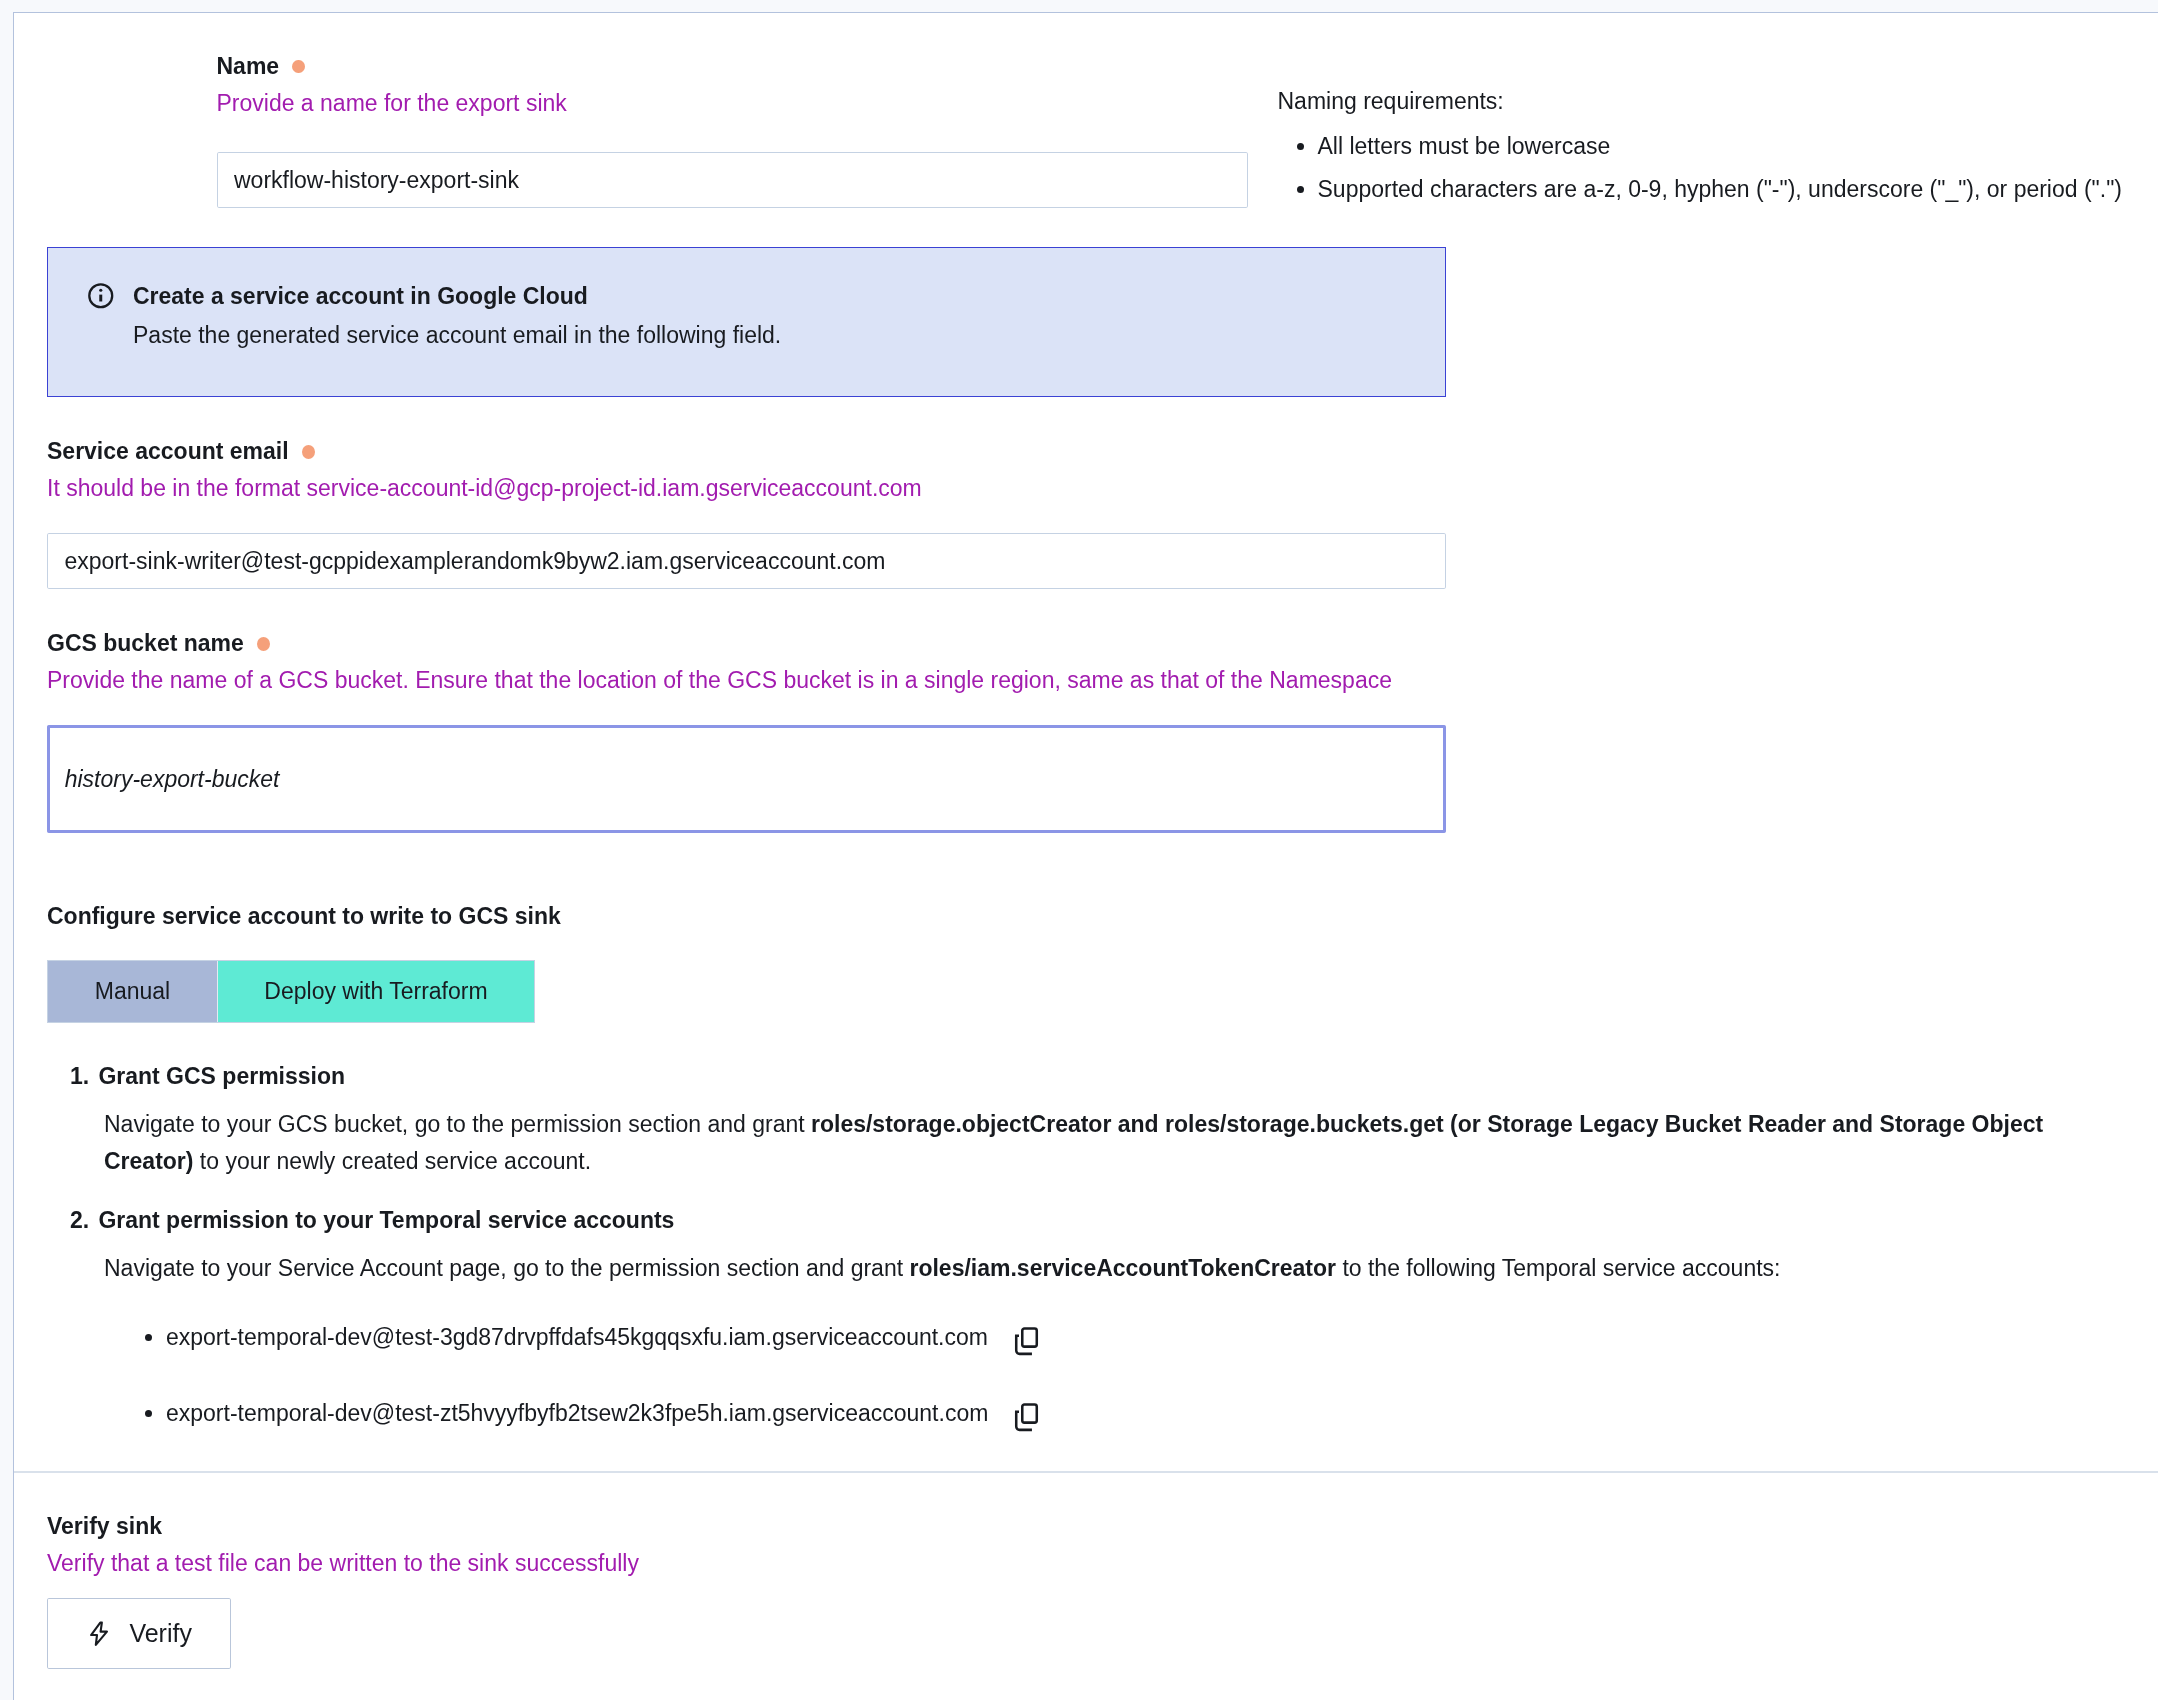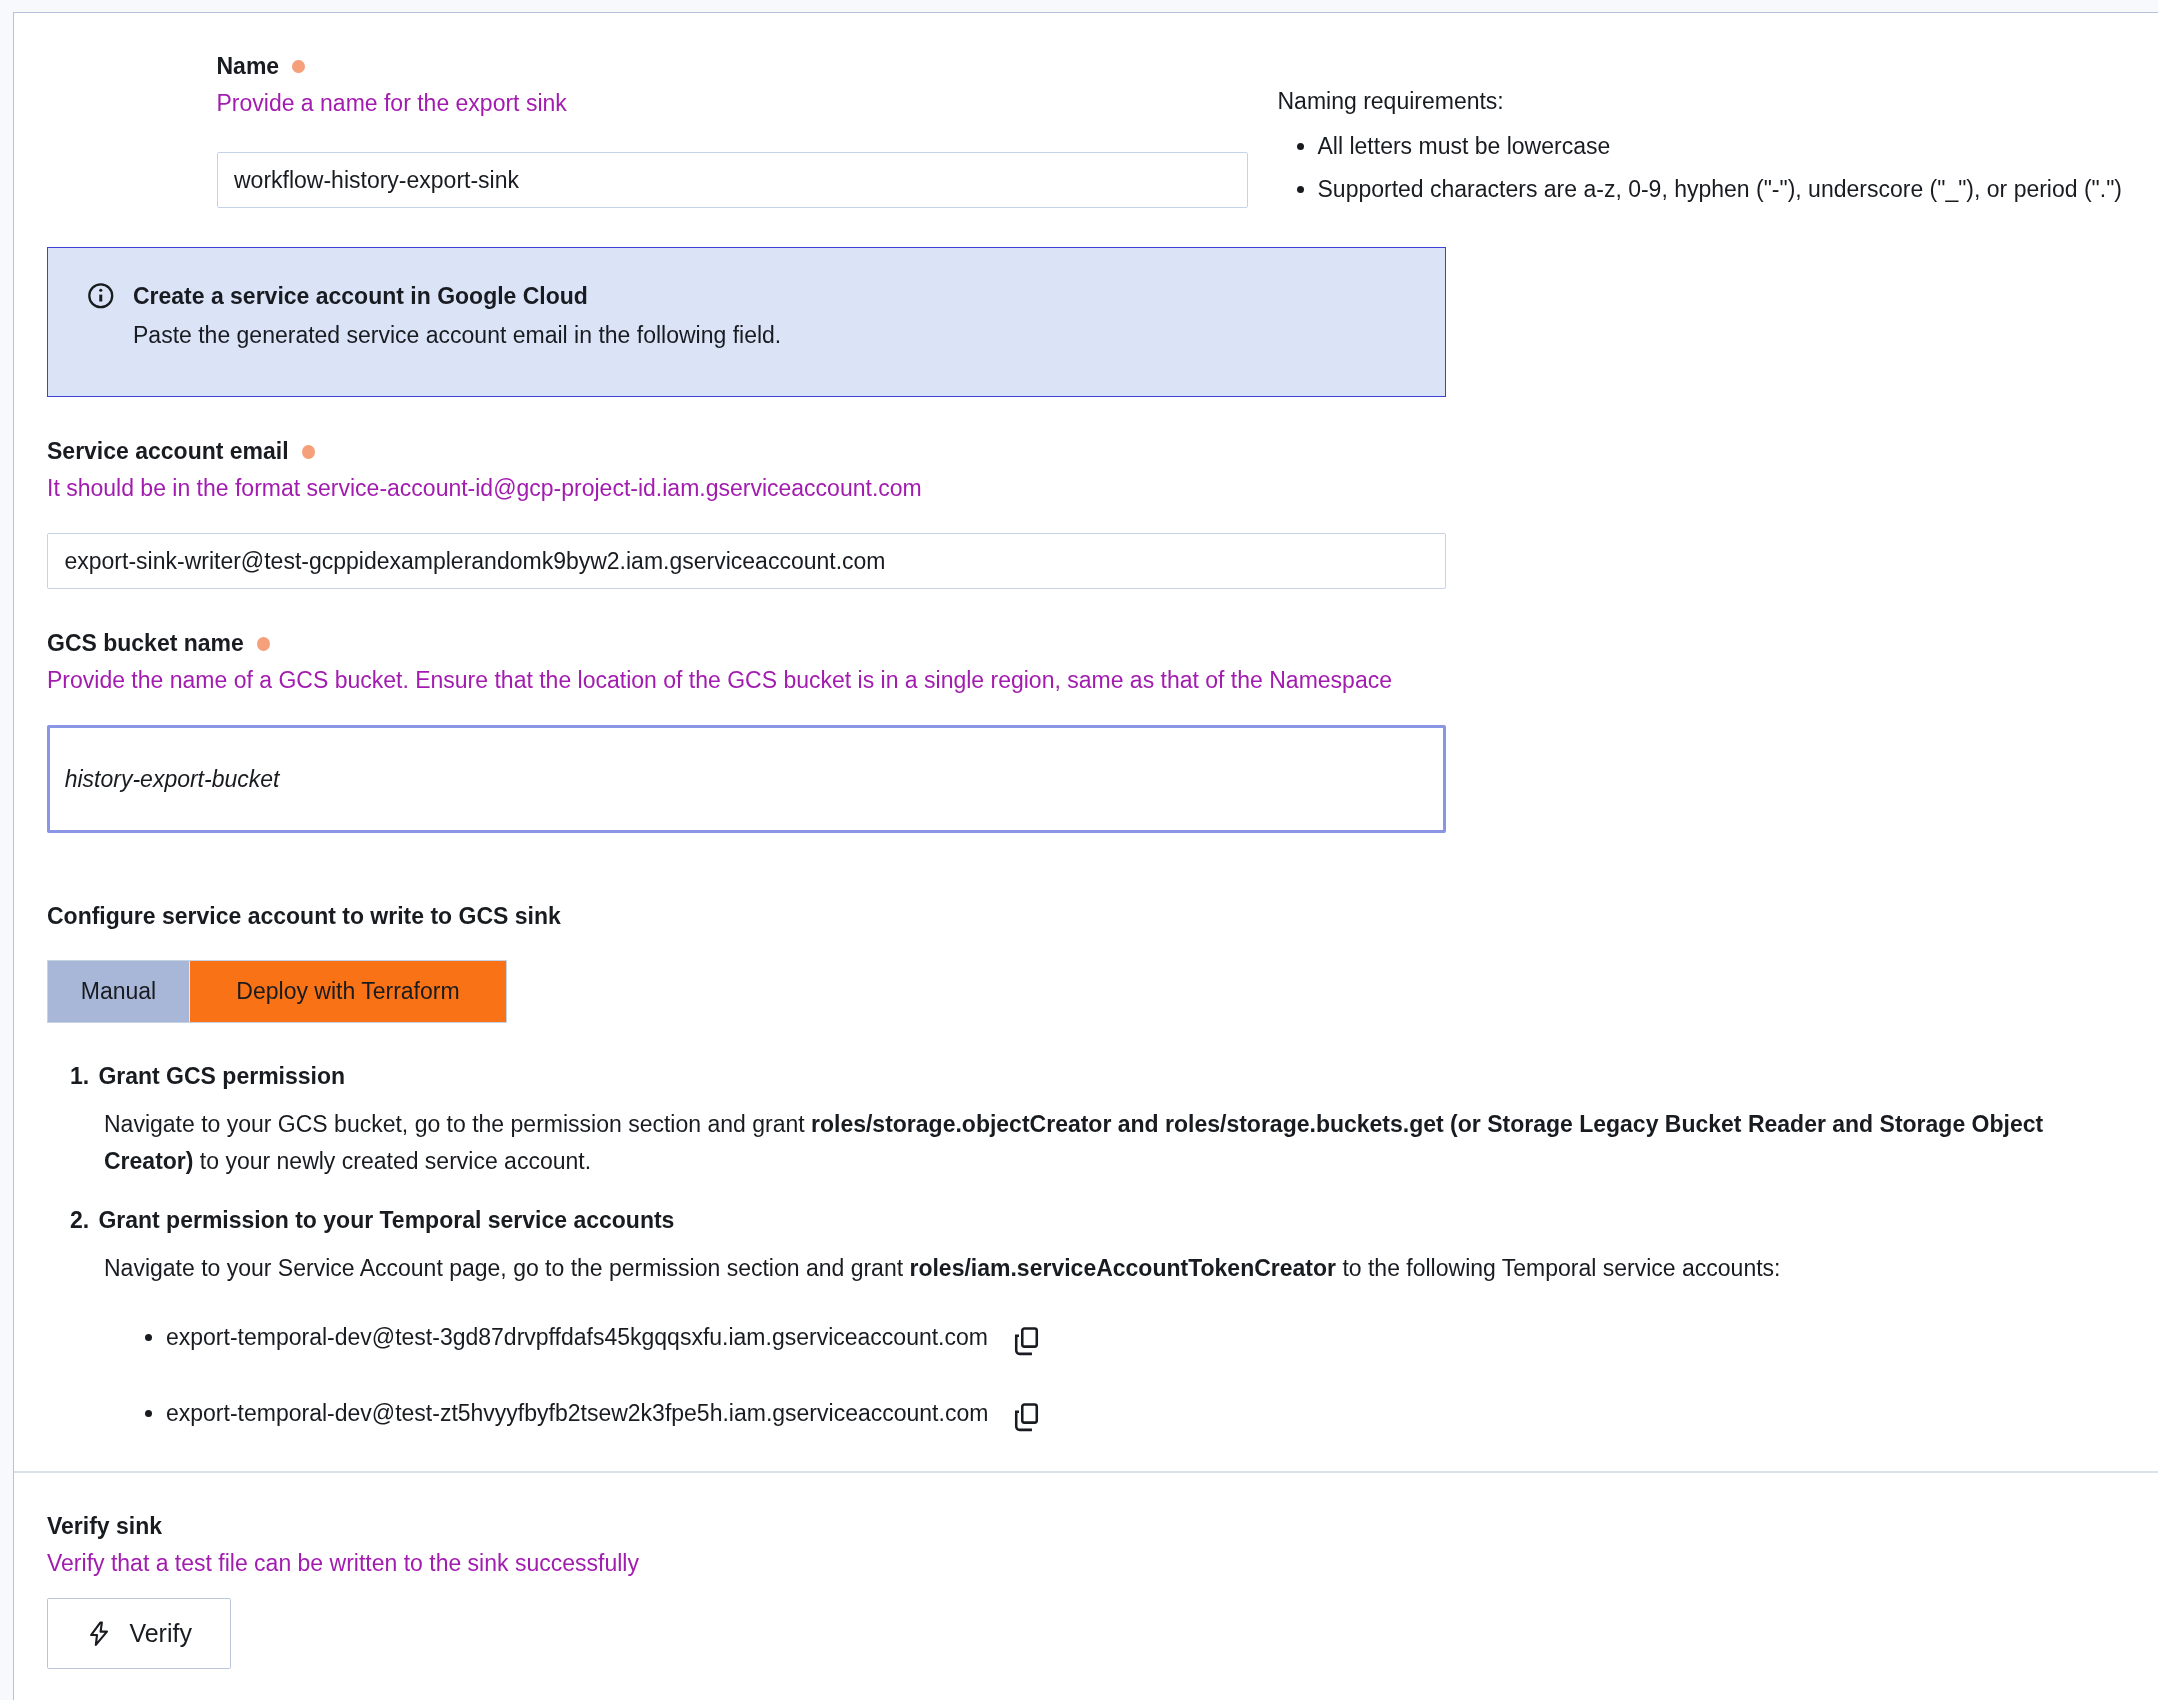--- a/index.html
+++ b/index.html
@@ -73,24 +73,24 @@
 
   
   .configure-title { margin-top: 70px; font-weight: 700; font-size: 23px; }
   .tabs {
     margin-top: 30px;
     display: inline-flex;
     border: 1.8px solid #c5d2e3;
   }
   .tab {
     height: 61px; display: flex; align-items: center; justify-content: center;
-    font-size: 23px; cursor: pointer; background: #f97316;
+    font-size: 23px; cursor: pointer; background: #5eead4;
   }
   .tab.selected { background: #a8b7d7; }
-  .tab-manual { width: 141px; text-align: center; }
+  .tab-manual { width: 169px; text-align: center; }
   .tab-terraform { width: 317px; border-left: 0.9px solid #e4eaf2; }
 
   .steps { margin-top: 40px; }
   .step-title { margin-left: 23px; font-weight: 700; font-size: 23px; }
   .step-title .step-num { margin-right: 9.2px; }
   .step-body {
     margin-left: 57px; margin-top: 15.6px;
     width: 2011px; line-height: 37px; font-size: 23px;
   }
   .step-body b { font-weight: 700; }

